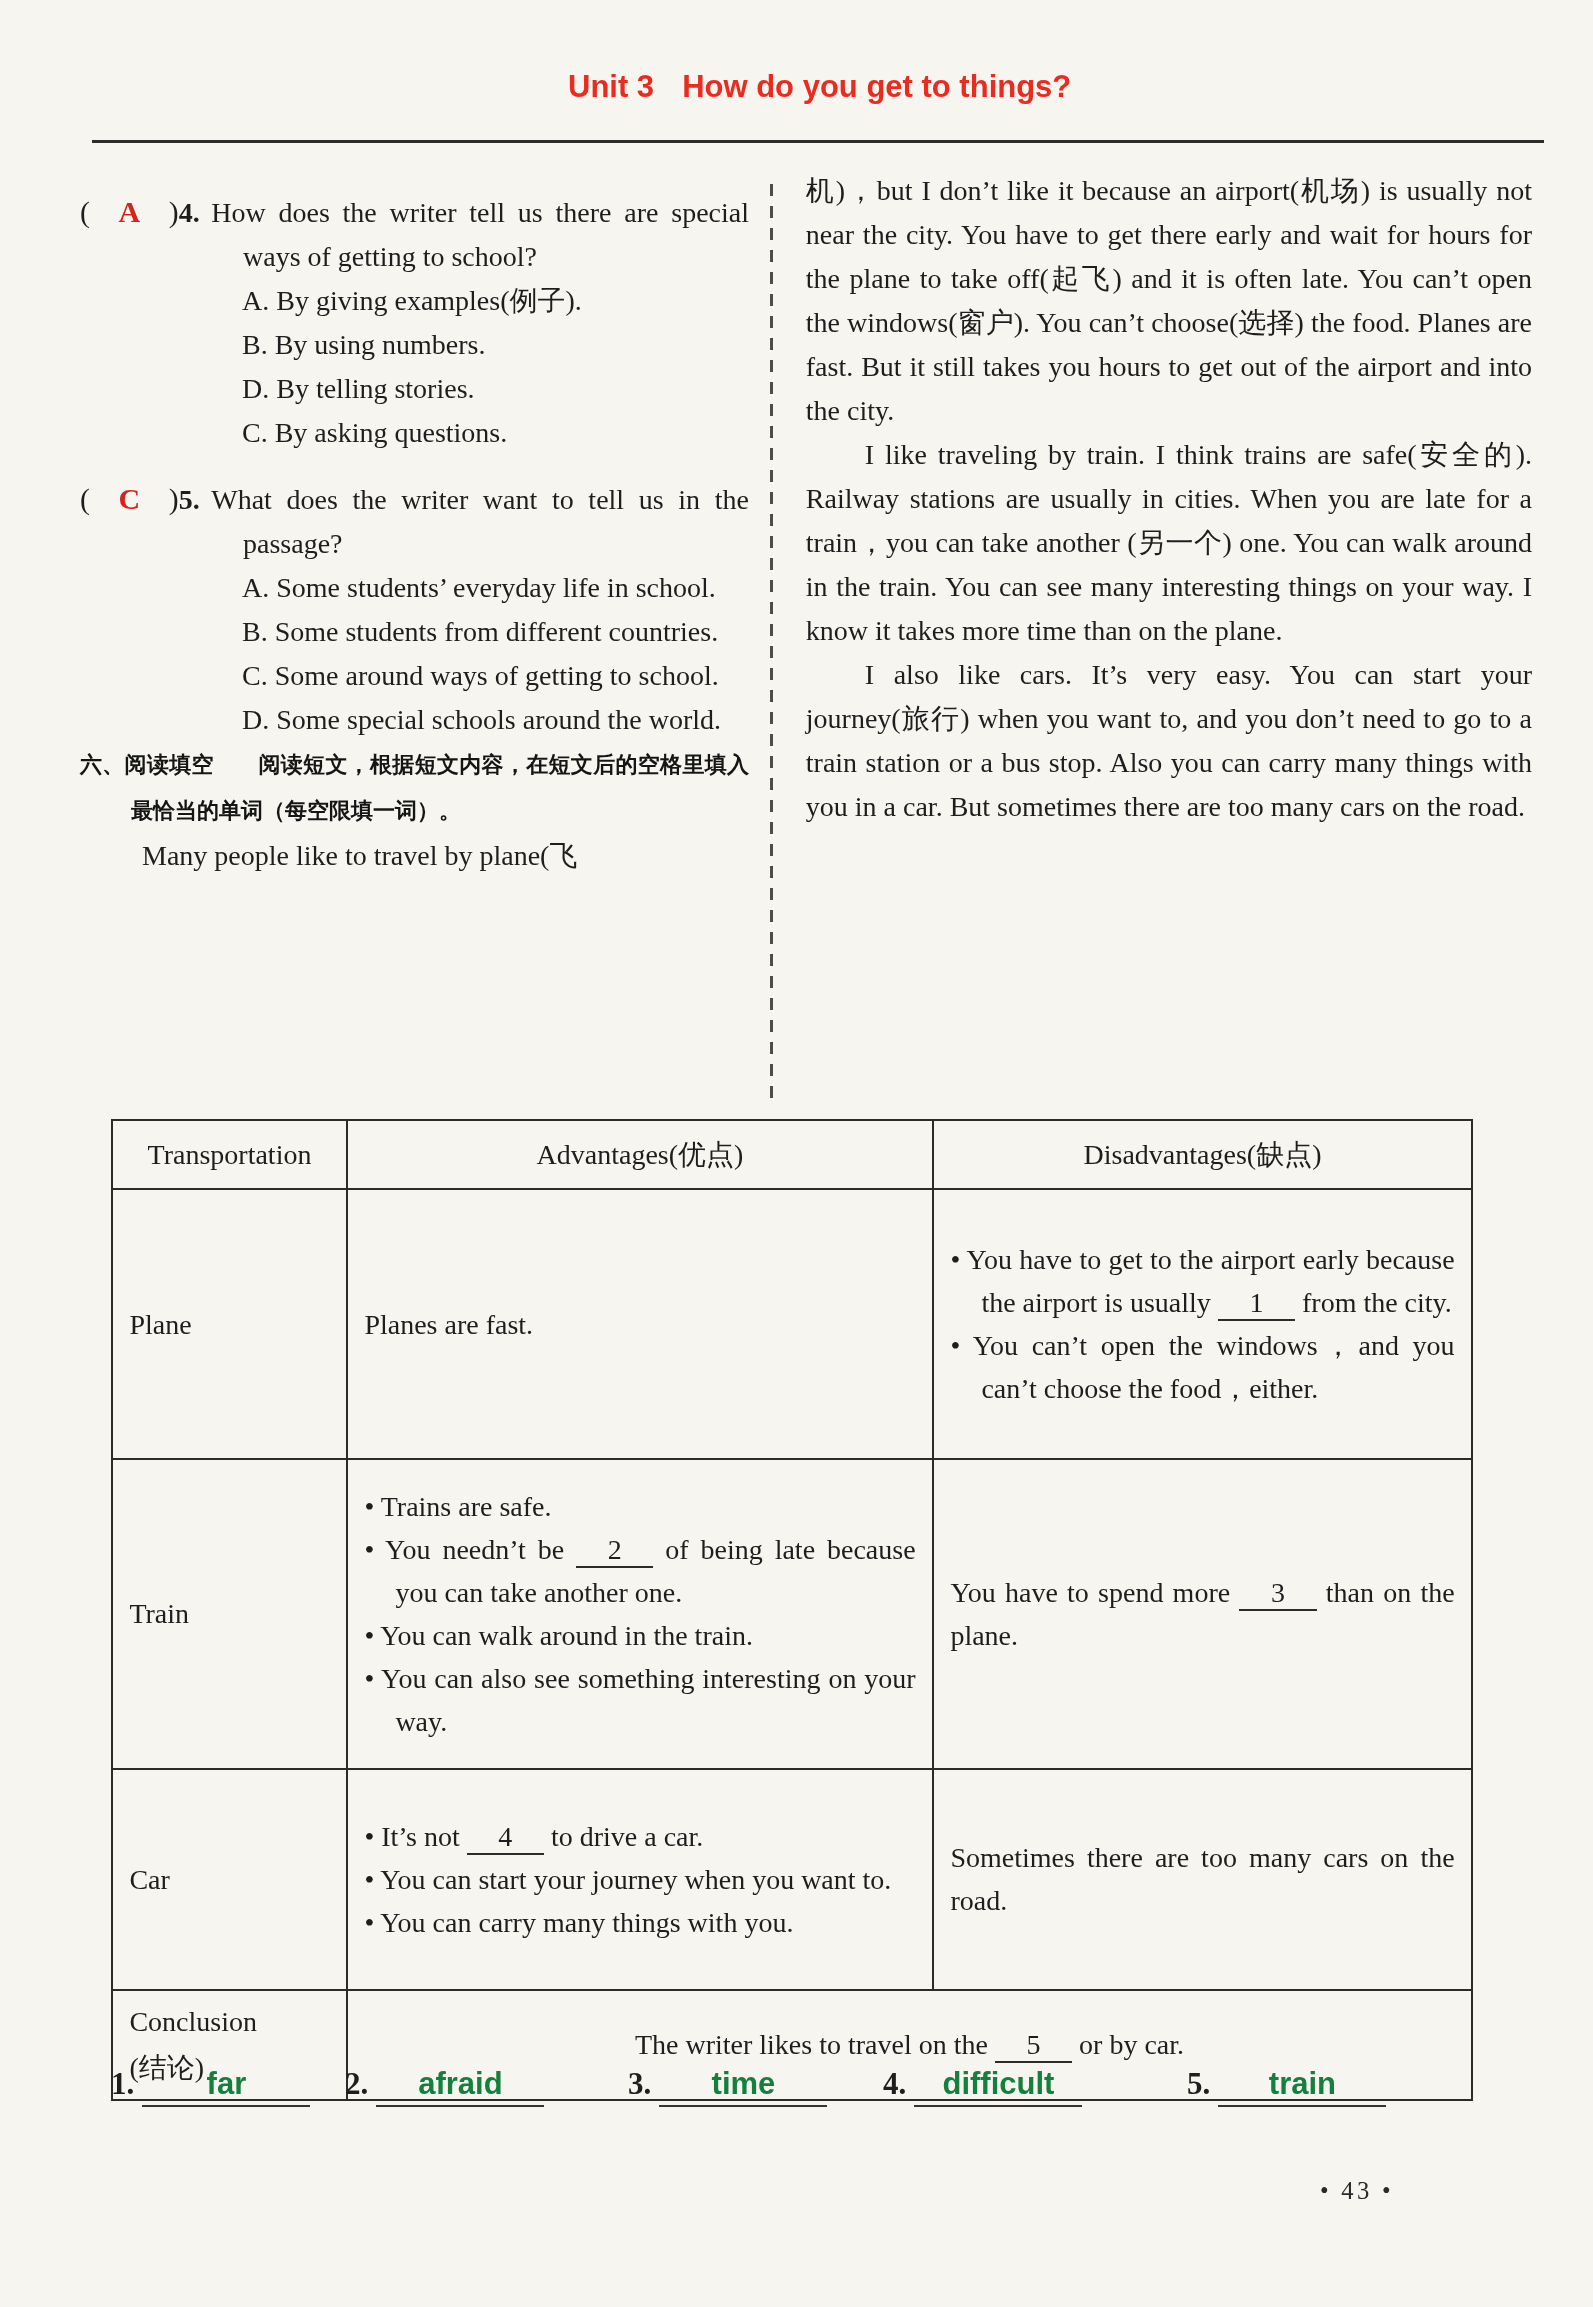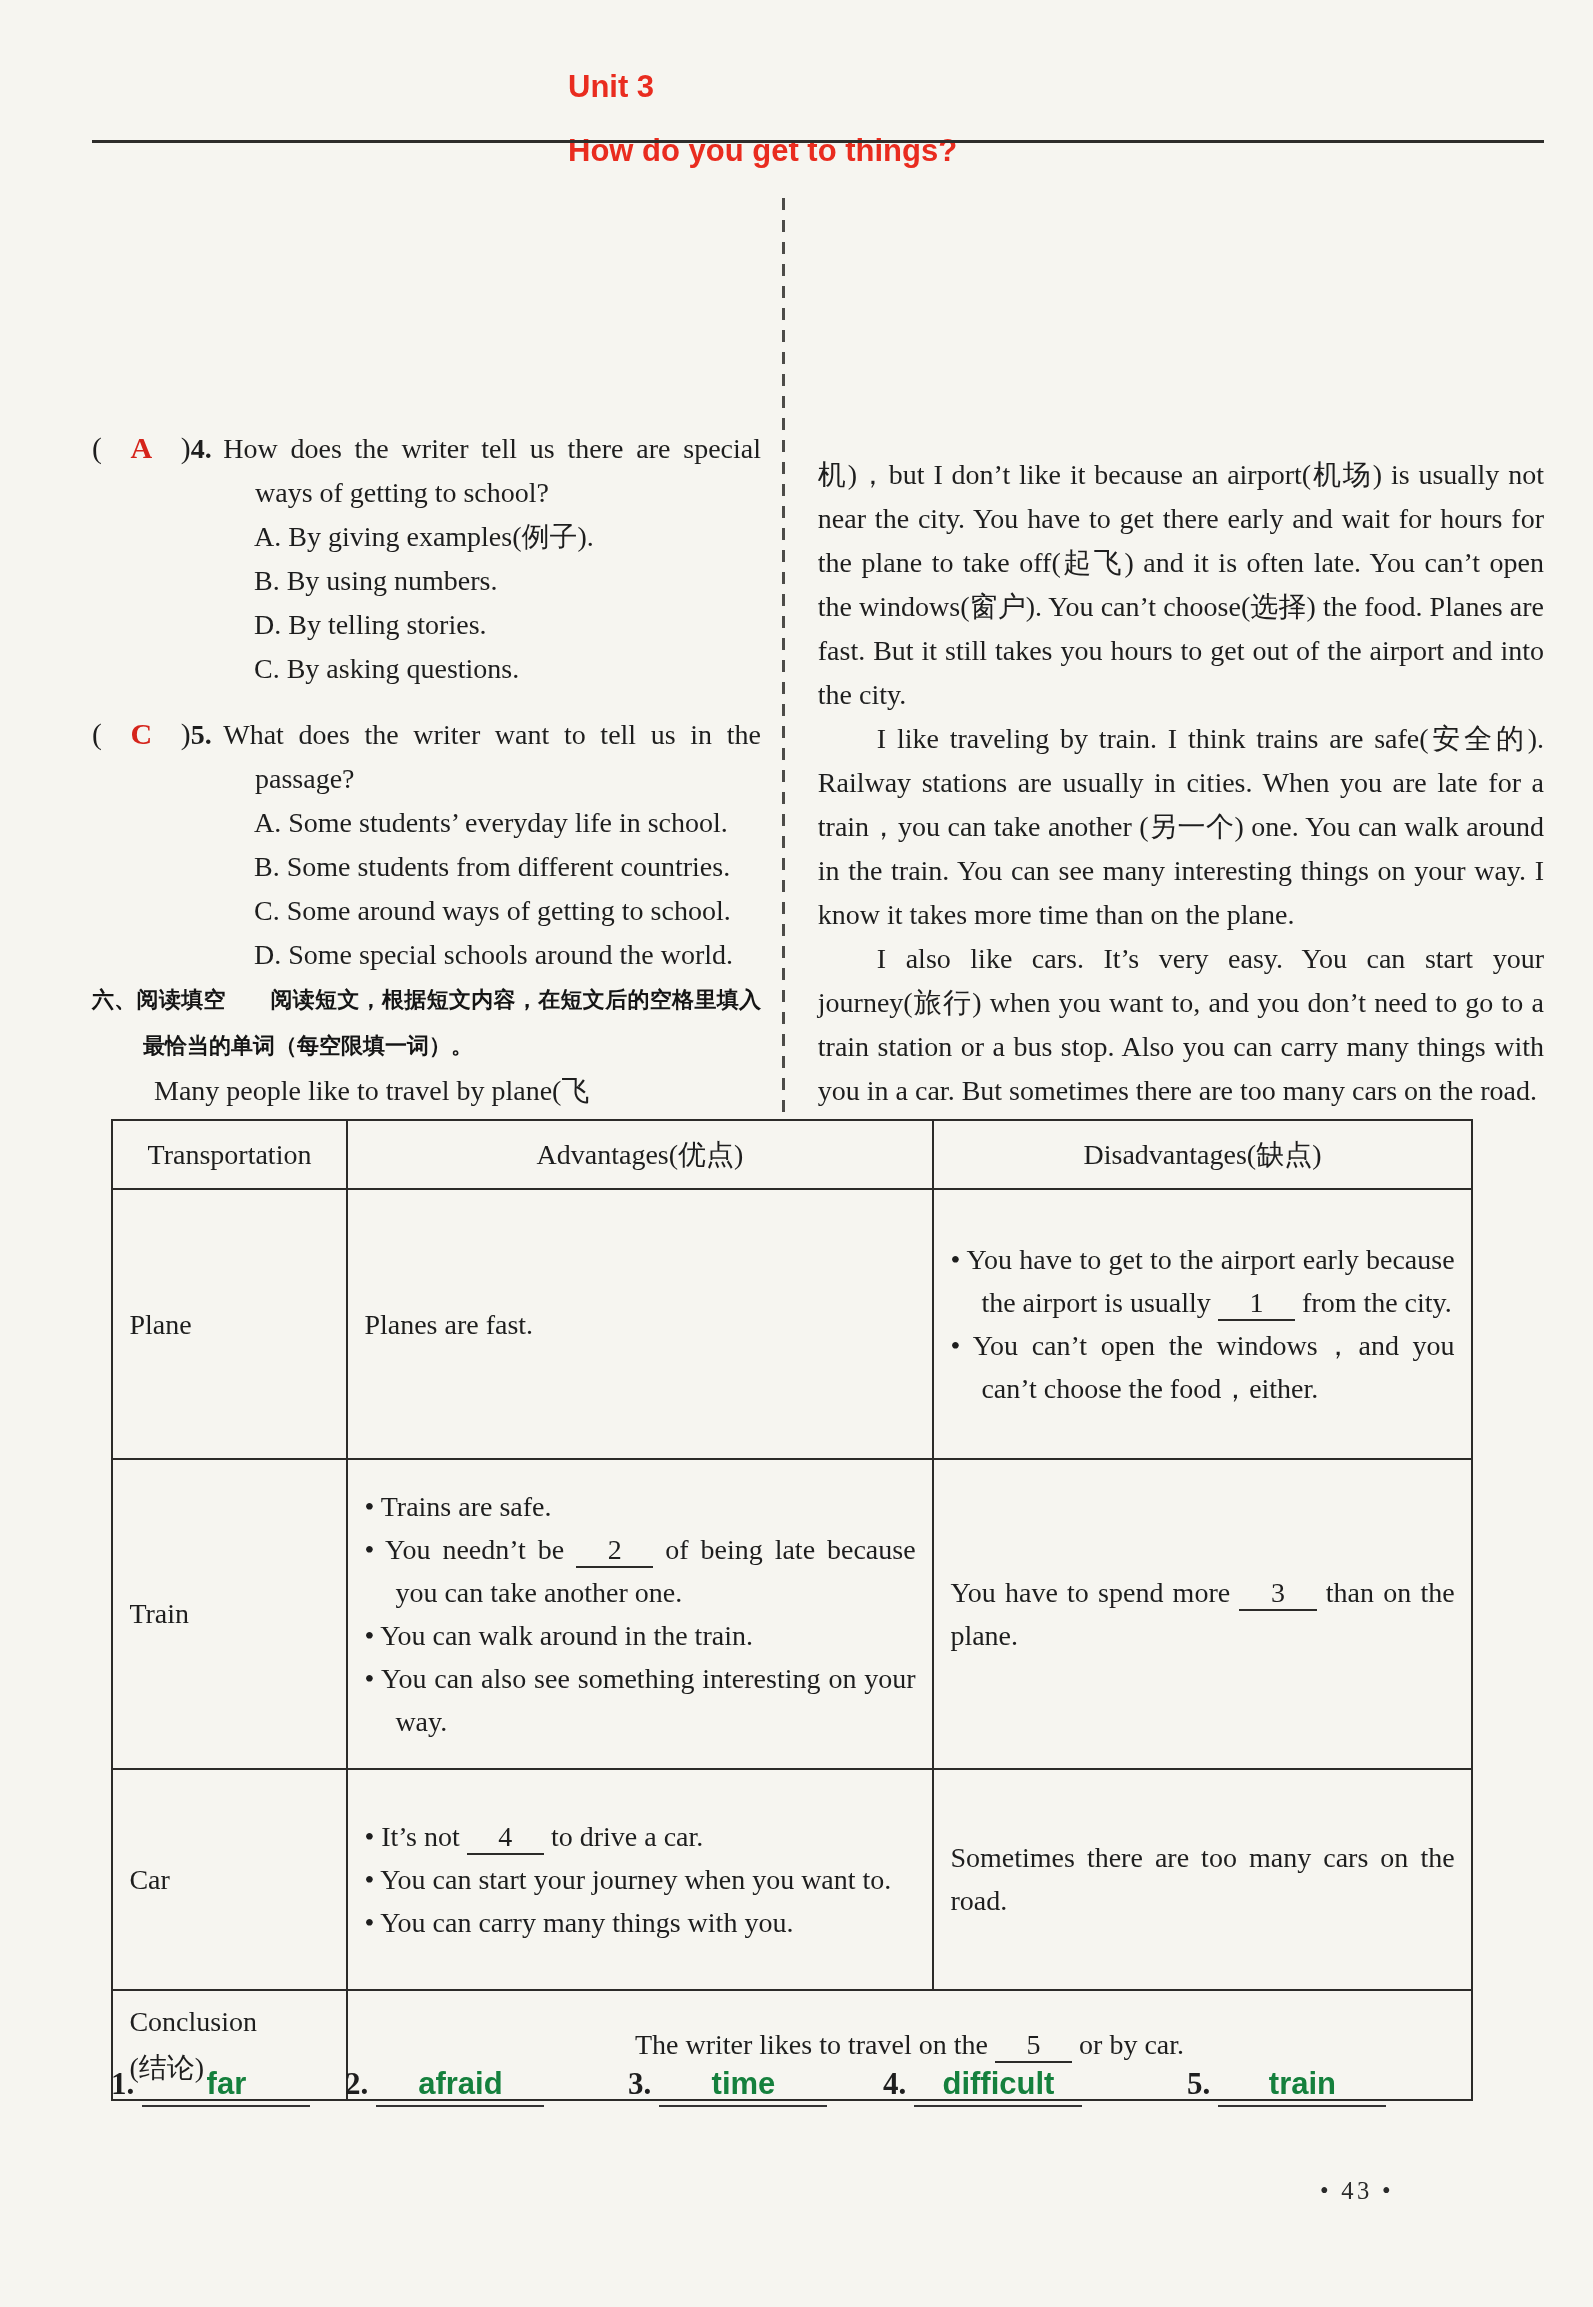--- a/index.html
+++ b/index.html
@@ -13,31 +13,29 @@
     position:absolute; inset:0;
     background:#f6f5f0;
   }
   
   .header-title {
     position:absolute; top:69px; left:568px;
     display:flex; gap:28px;
     font-family:"Liberation Sans","DejaVu Sans",sans-serif;
     font-weight:bold; font-size:31px; color:#e92c1f;
     white-space:nowrap;
-    flex-direction:column;
   }
   .header-rule {
     position:absolute; top:140px; left:92px; width:1452px; height:3.3px;
     background:#2e2d2b;
   }
   
   .columns {
-    position:absolute; top:169px; left:92px; width:1452px; height:944px;
+    position:absolute; top:169px; left:80px; width:1452px; height:944px;
     display:flex;
-    align-items:flex-end;
   }
   .col-left { width:669px; padding-right:21.3px; }
   .col-divider {
     width:2.5px; margin-top:14.8px; height:915px;
     background:repeating-linear-gradient(to bottom,#4d4c49 0 12.3px,transparent 12.3px 22px);
   }
   .col-right { flex:1; padding-left:33px; }
   .col-left, .col-right { font-size:28px; line-height:44px; text-align:justify; }
 
   .q-block { margin-top:21.3px; }

